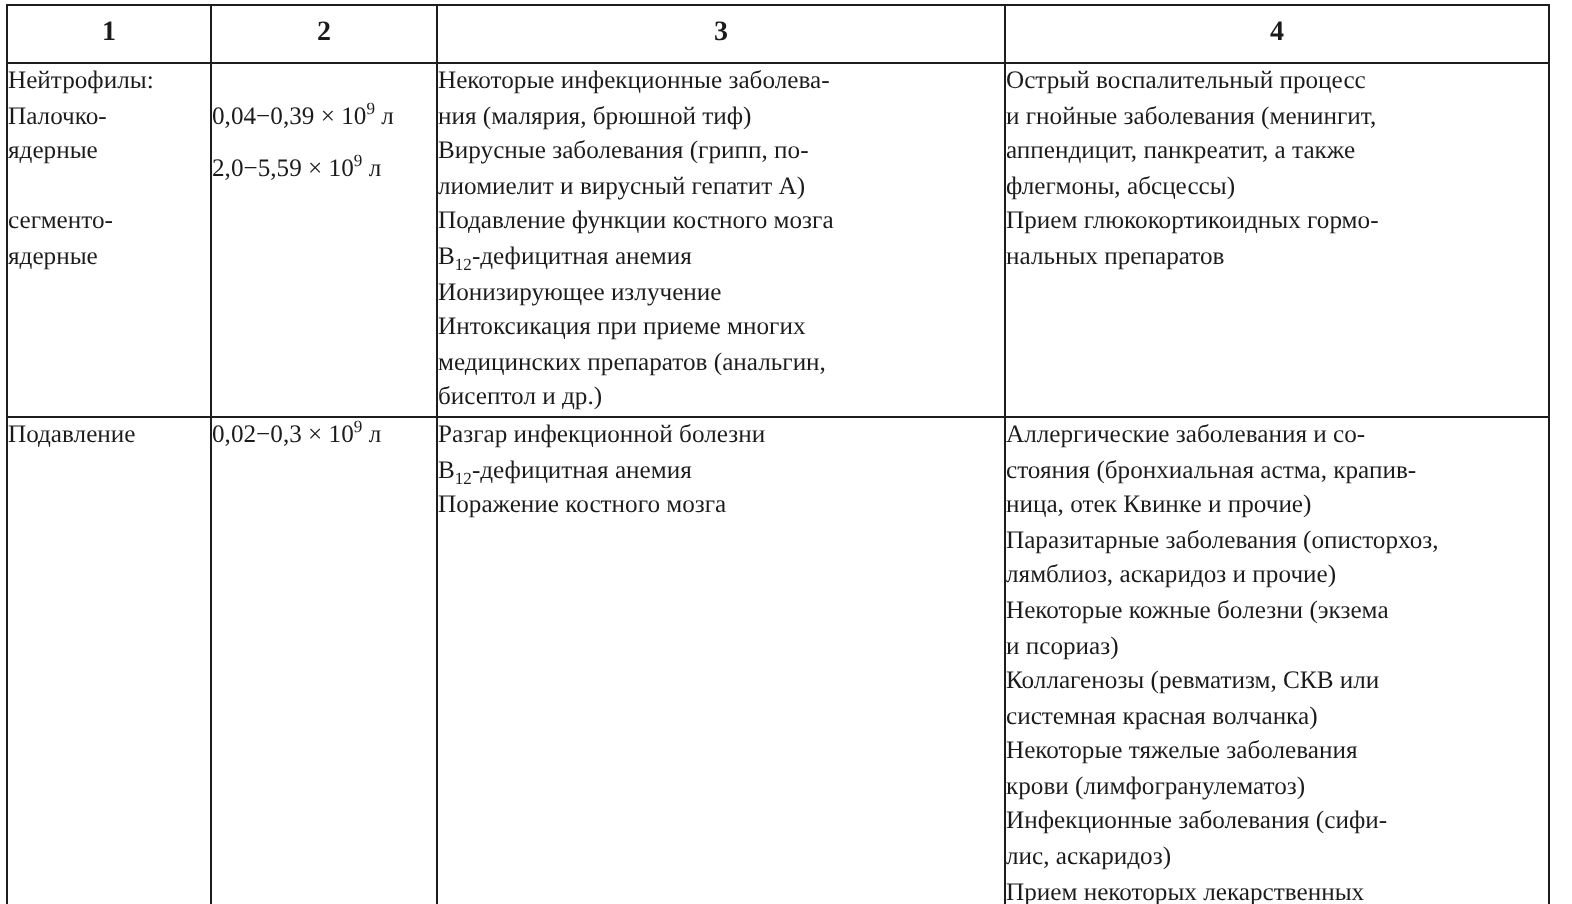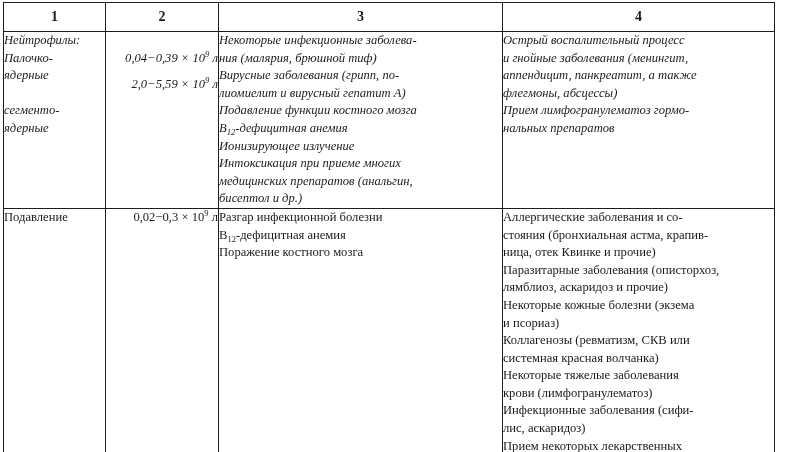--- a/index.html
+++ b/index.html
@@ -59,36 +59,35 @@
 
   
   td.cell {
     padding: 5px 6px 6px 7px;
     font-size: 12.6px;
     line-height: 17.6px;
   }
 
   td.cell-num {
     padding: 5px 6px 6px 9px;
-    text-align: right;
   }
 
   .lines { display: block; }
   .line { display: block; white-space: nowrap; }
   .line.blank { height: 17.6px; }
 
   .spacer-sm { display: block; height: 9px; }
 
   sup { font-size: 0.68em; vertical-align: super; line-height: 0; }
   sub { font-size: 0.68em; vertical-align: sub; line-height: 0; margin-top: 35px; }
 
   .nobr { white-space: nowrap; }
 
   
-  tr.row-neutro td { height: 160px; font-style: italic; }
+  tr.row-neutro td { height: 160px; }
   tr.row-eos td { height: 257px; }
 </style>
 </head>
 <body>
 
 <div id="sheet">
 
   <table class="blood-table">
     <colgroup>
       <col class="c1">
@@ -144,21 +143,21 @@
             <span class="line">бисептол и др.)</span>
           </span>
         </td>
 
         <td class="cell">
           <span class="lines">
             <span class="line">Острый воспалительный процесс</span>
             <span class="line">и гнойные заболевания (менингит,</span>
             <span class="line">аппендицит, панкреатит, а также</span>
             <span class="line">флегмоны, абсцессы)</span>
-            <span class="line">Прием лимфогранулематоз гормо-</span>
+            <span class="line">Прием глюкокортикоидных гормо-</span>
             <span class="line">нальных препаратов</span>
           </span>
         </td>
       </tr>
 
       <tr class="row-eos">
 
         <td class="cell">
           <span class="lines">
             <span class="line">Подавление</span>

